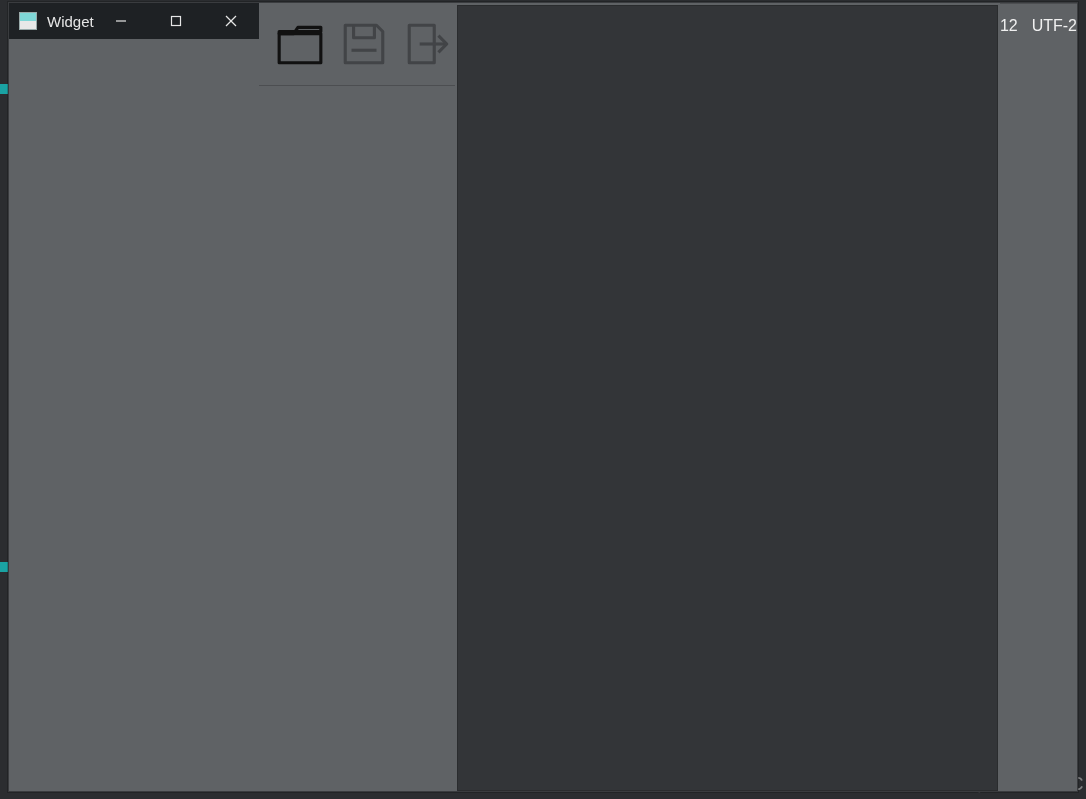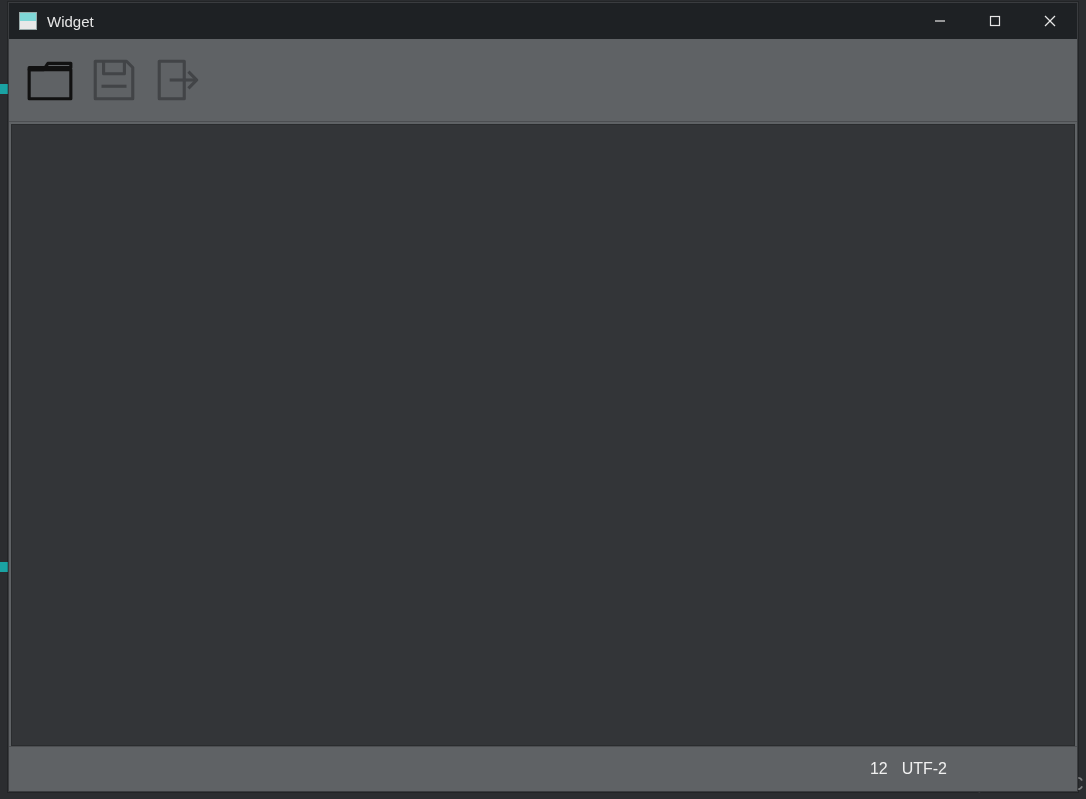--- a/index.html
+++ b/index.html
@@ -35,21 +35,20 @@
   .window {
     position: absolute;
     left: 8px;
     top: 2px;
     width: 1068px;
     height: 788px;
     background: #5f6265;
     border: 1px solid #3a3c3f;
     box-shadow: 0 0 0 1px rgba(0,0,0,0.2);
     display: flex;
-    flex-direction: column;
   }
 
   
   .titlebar {
     height: 36px;
     background: #1e2124;
     display: flex;
     align-items: center;
     color: #e6e6e6;
     font-size: 15px;
@@ -106,21 +105,20 @@
     border: 1px solid #2a2c2e;
   }
 
   
   .statusbar {
     height: 44px;
     background: #5f6265;
     display: flex;
     align-items: center;
     justify-content: flex-end;
-    padding-right: 130px;
     gap: 14px;
     color: #f0f0f0;
     font-size: 16px;
     border-top: 1px solid #4c4e51;
   }
 </style>
 </head>
 <body>
 
 <div class="bg-teal-strip" style="top:84px;height:10px"></div>

